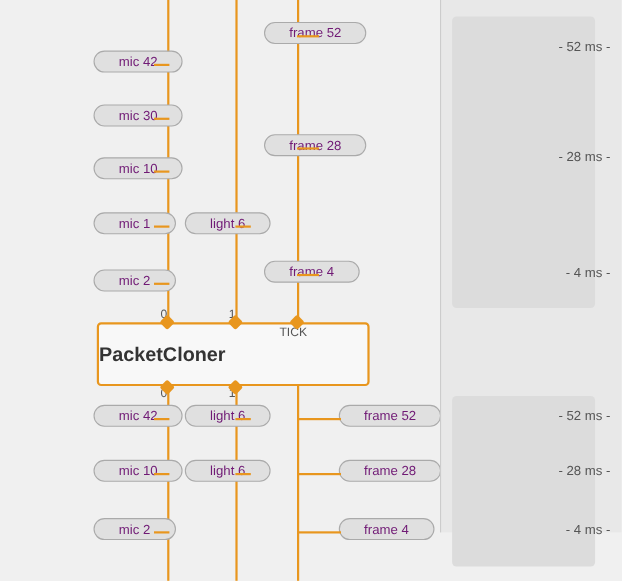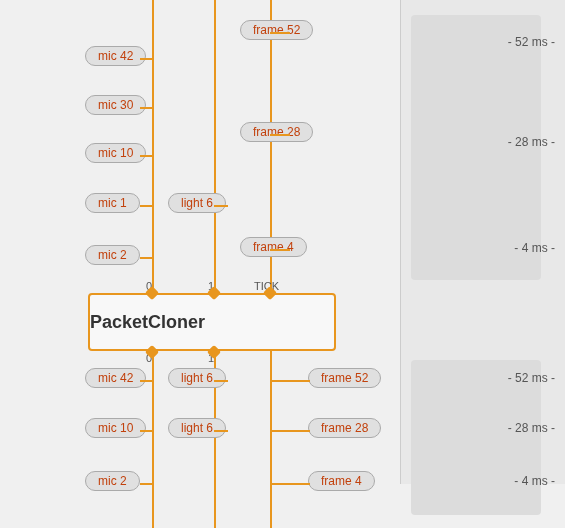--- a/index.html
+++ b/index.html
@@ -39,23 +39,23 @@
       flex-direction: column;
       align-items: center;
     }
 
     
     .node-label {
       position: absolute;
       background: #e0e0e0;
       border: 1px solid #aaa;
       border-radius: 10px;
-      padding: 2px 12px;
+      padding: 2px 22px;
       font-size: 12px;
-      color: #c2410c;
+      color: #701a75;
       white-space: nowrap;
     }
 
     
     .v-line {
       position: absolute;
       width: 2px;
       background: #e8961e;
       top: 0;
     }
@@ -170,21 +170,21 @@
     <div class="packet-cloner" style="left:88px; top:293px; width:248px; height:58px;">
       <span class="packet-cloner-title">PacketCloner</span>
     </div>
 
     <div class="port-label" style="left:146px; top:280px;">
       <span>0</span>
     </div>
     <div class="port-label" style="left:208px; top:280px;">
       <span>1</span>
     </div>
-    <div class="port-label" style="left:254px; top:280px;">
+    <div class="port-label" style="left:254px; top:296px;">
       <span>TICK</span>
     </div>
 
     <div class="connector" style="left:147px; top:288px;"></div>
     <div class="connector" style="left:209px; top:288px;"></div>
     <div class="connector" style="left:265px; top:288px;"></div>
 
     <div class="port-label" style="left:146px; top:352px;">
       <span>0</span>
     </div>

